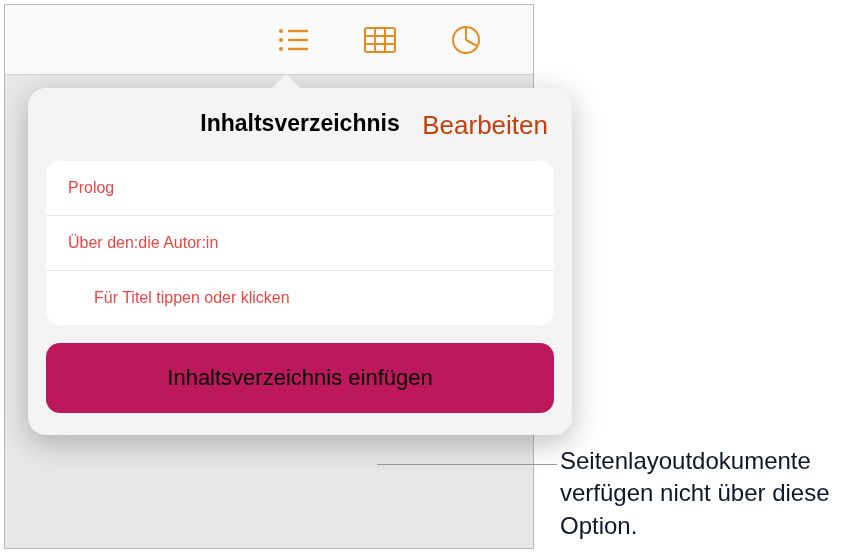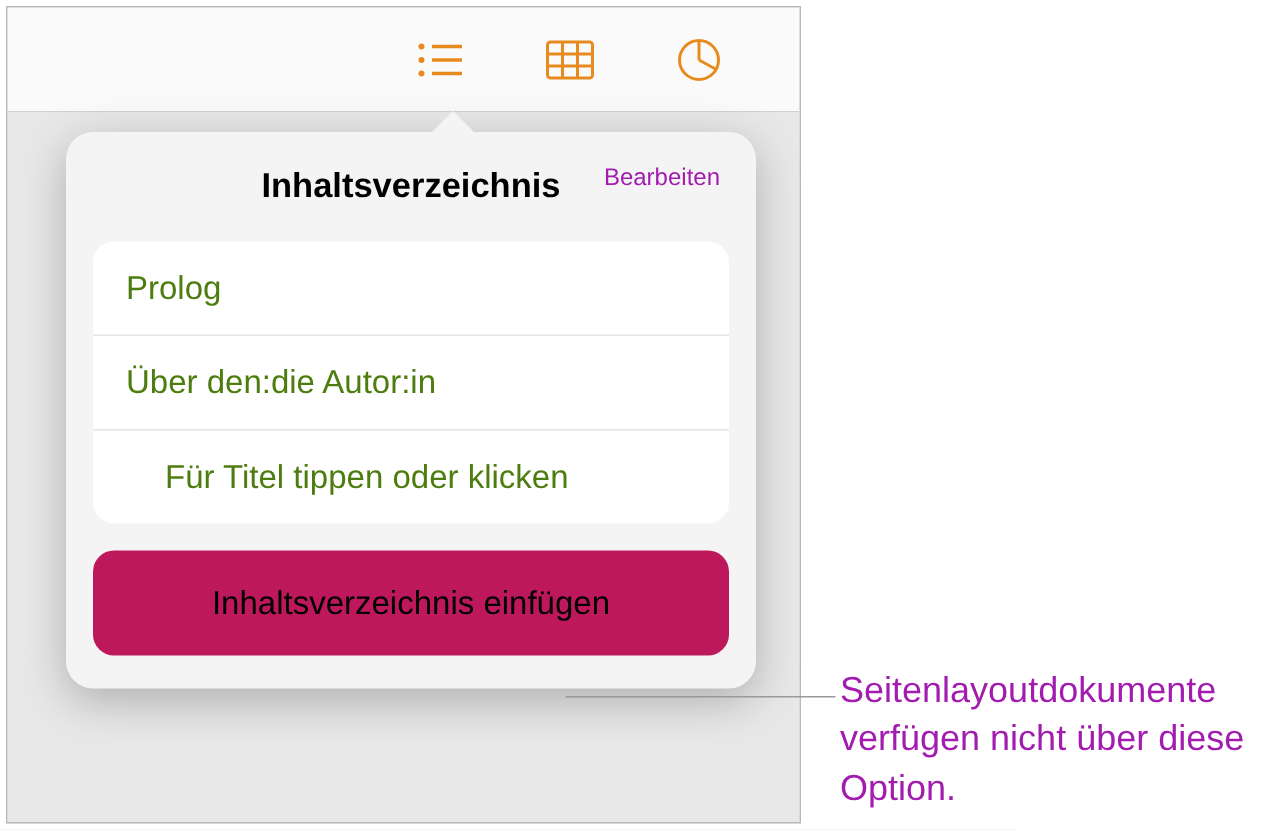--- a/index.html
+++ b/index.html
@@ -49,22 +49,22 @@
       width: 36px;
       height: 36px;
     }
     .doc-area {
       background: #e8e8e8;
       height: calc(100% - 70px);
     }
     .popover {
       position: absolute;
       top: 88px;
-      left: 44px;
-      width: 460px;
+      left: 28px;
+      width: 544px;
       background: #f4f4f4;
       border-radius: 18px;
       box-shadow: 0 8px 30px rgba(0,0,0,0.25);
       padding: 0;
     }
     .popover-arrow {
       position: absolute;
       top: -14px;
       left: 242px;
       width: 0;
@@ -82,34 +82,34 @@
     }
     .popover-title {
       font-size: 23px;
       font-weight: 600;
       color: #000;
     }
     .popover-edit {
       position: absolute;
       right: 24px;
       top: 22px;
-      font-size: 16px;
-      color: #a21caf;
+      font-size: 26px;
+      color: #c2410c;
       cursor: pointer;
     }
     .toc-list {
       background: #fff;
       border-radius: 14px;
       margin: 6px 18px 18px 18px;
       overflow: hidden;
     }
     .toc-item {
       padding: 18px 22px;
-      font-size: 22px;
-      color: #4d7c0f;
+      font-size: 16px;
+      color: #ef4444;
       border-bottom: 1px solid #e5e5e5;
       cursor: pointer;
     }
     .toc-item:last-child {
       border-bottom: none;
     }
     .toc-item.indented {
       padding-left: 48px;
     }
     .insert-button {
@@ -123,21 +123,21 @@
       color: #000;
       cursor: pointer;
     }
     .callout {
       position: absolute;
       left: 560px;
       top: 445px;
       width: 280px;
       font-size: 24px;
       line-height: 1.35;
-      color: #a21caf;
+      color: #0f172a;
     }
     .callout-line {
       position: absolute;
       top: 464px;
       left: 377px;
       width: 180px;
       height: 1px;
       background: #999;
     }
   </style>

